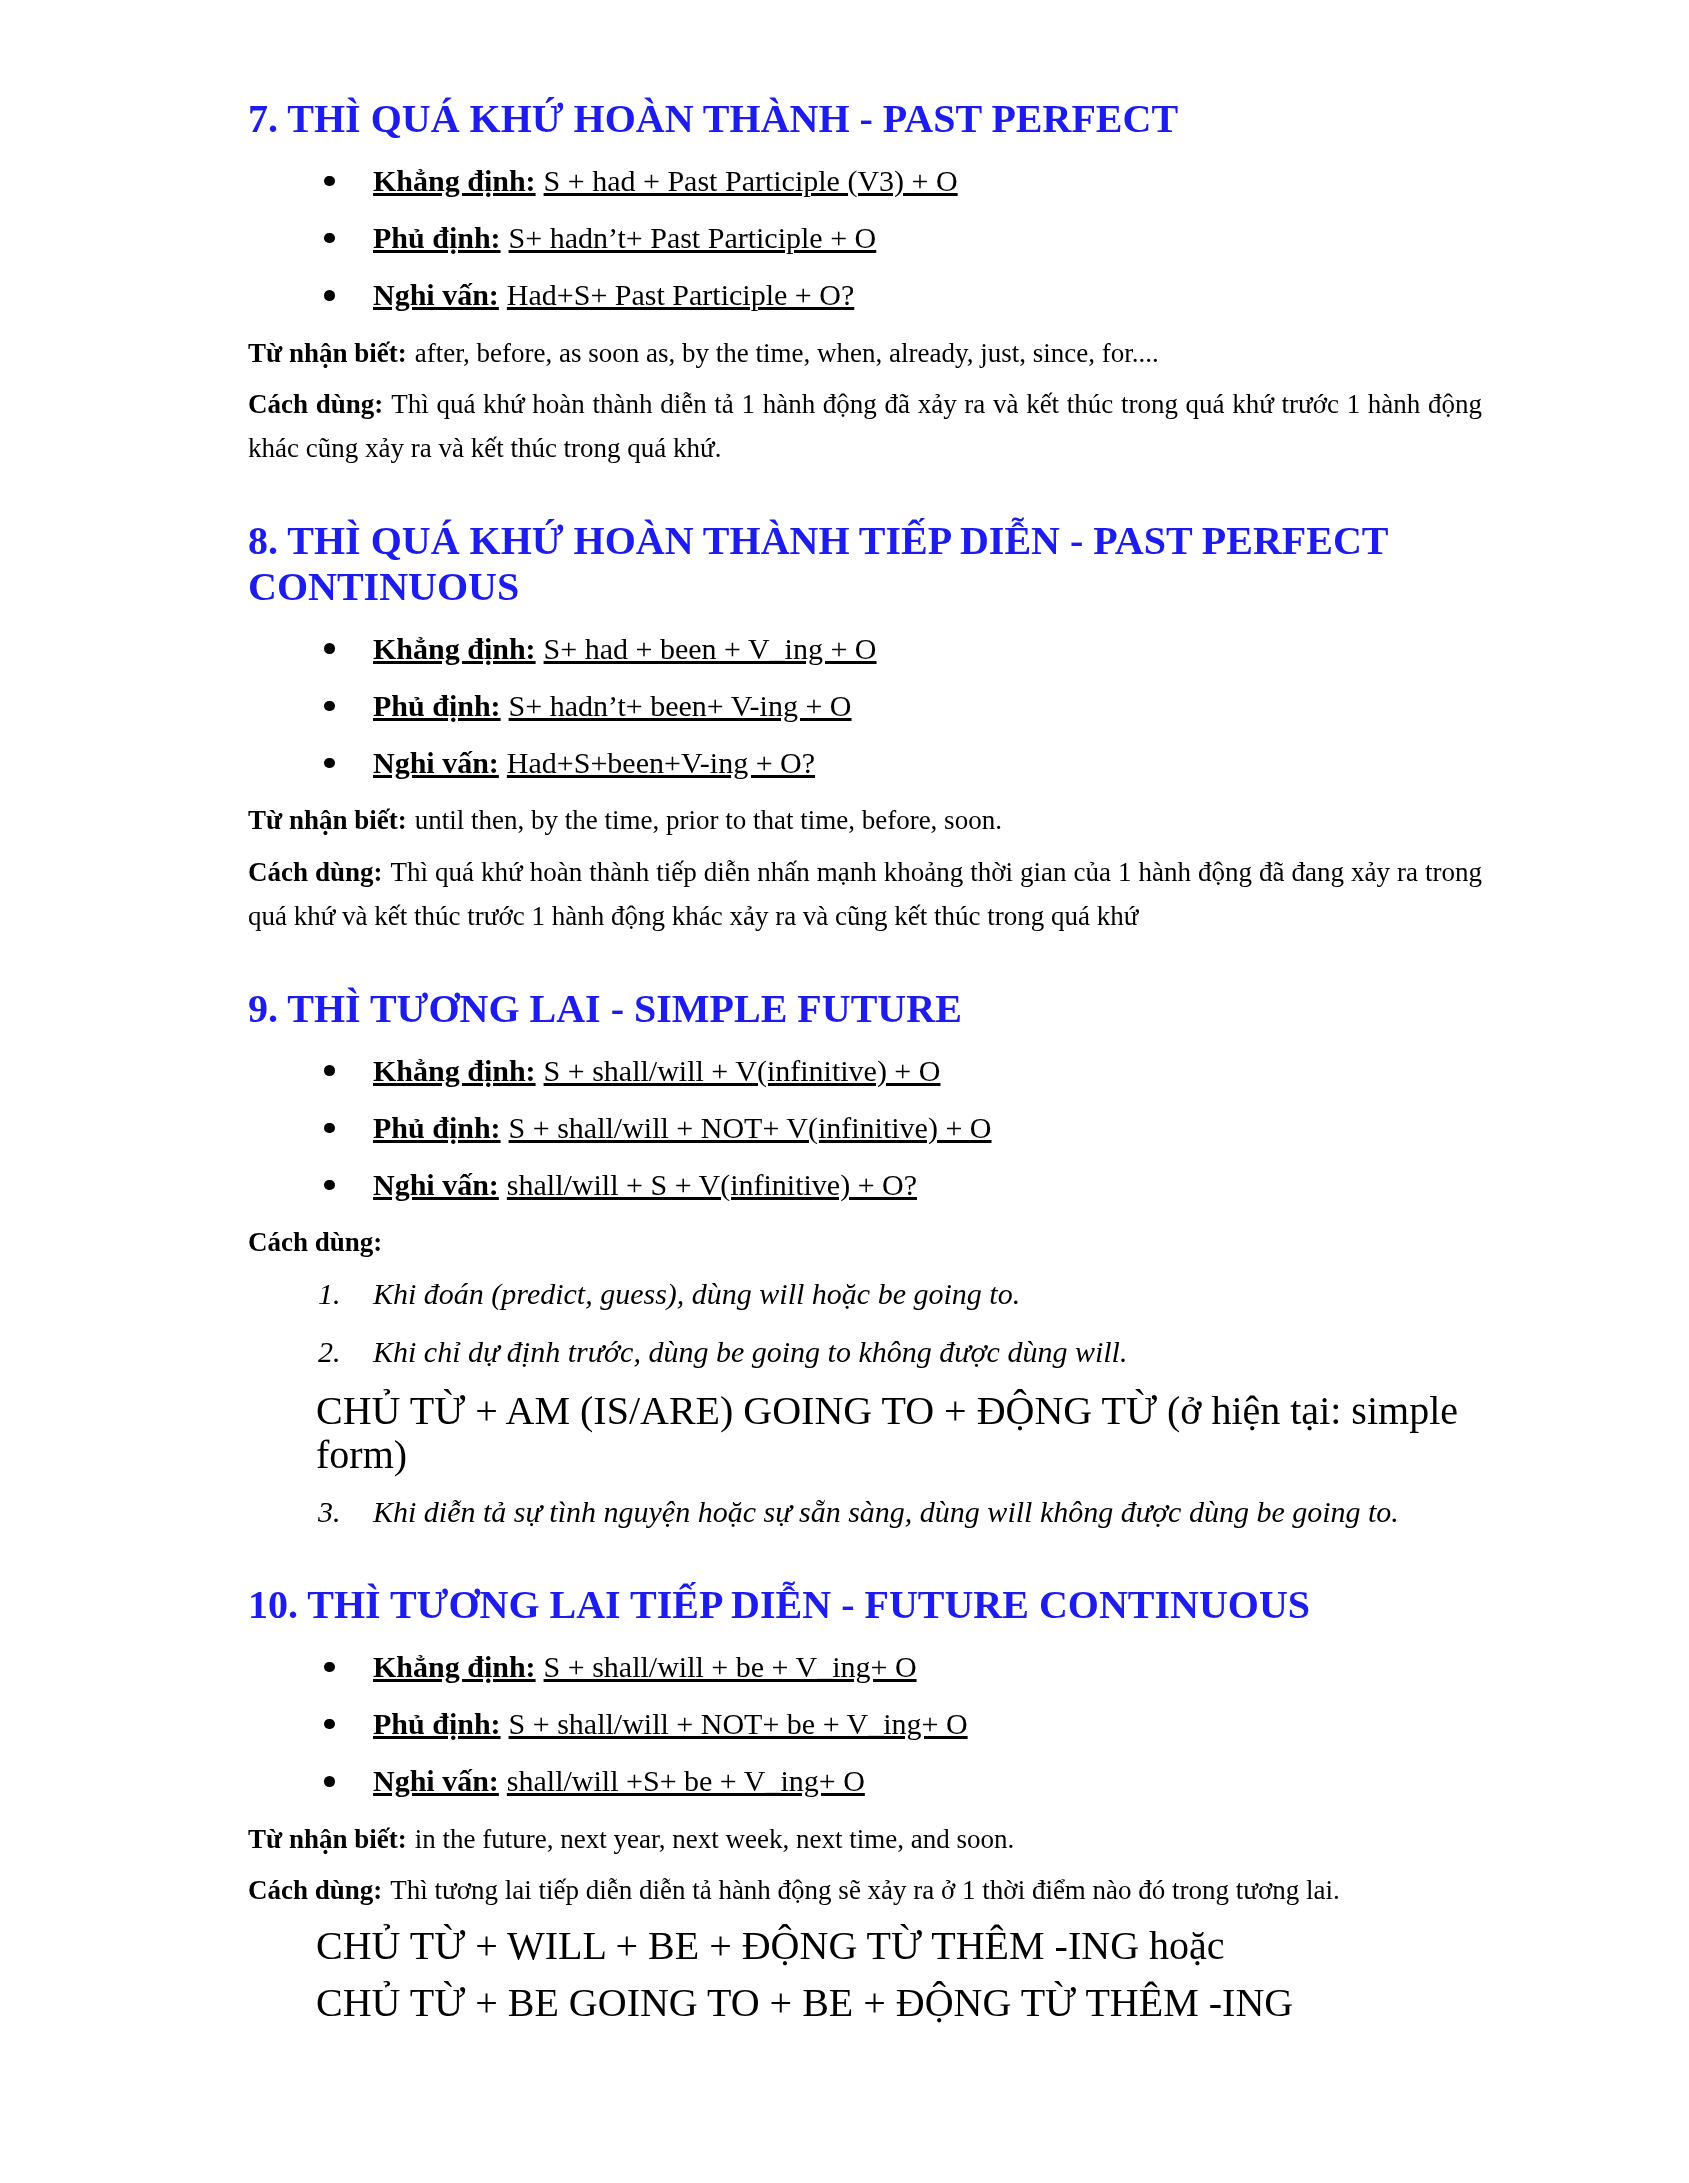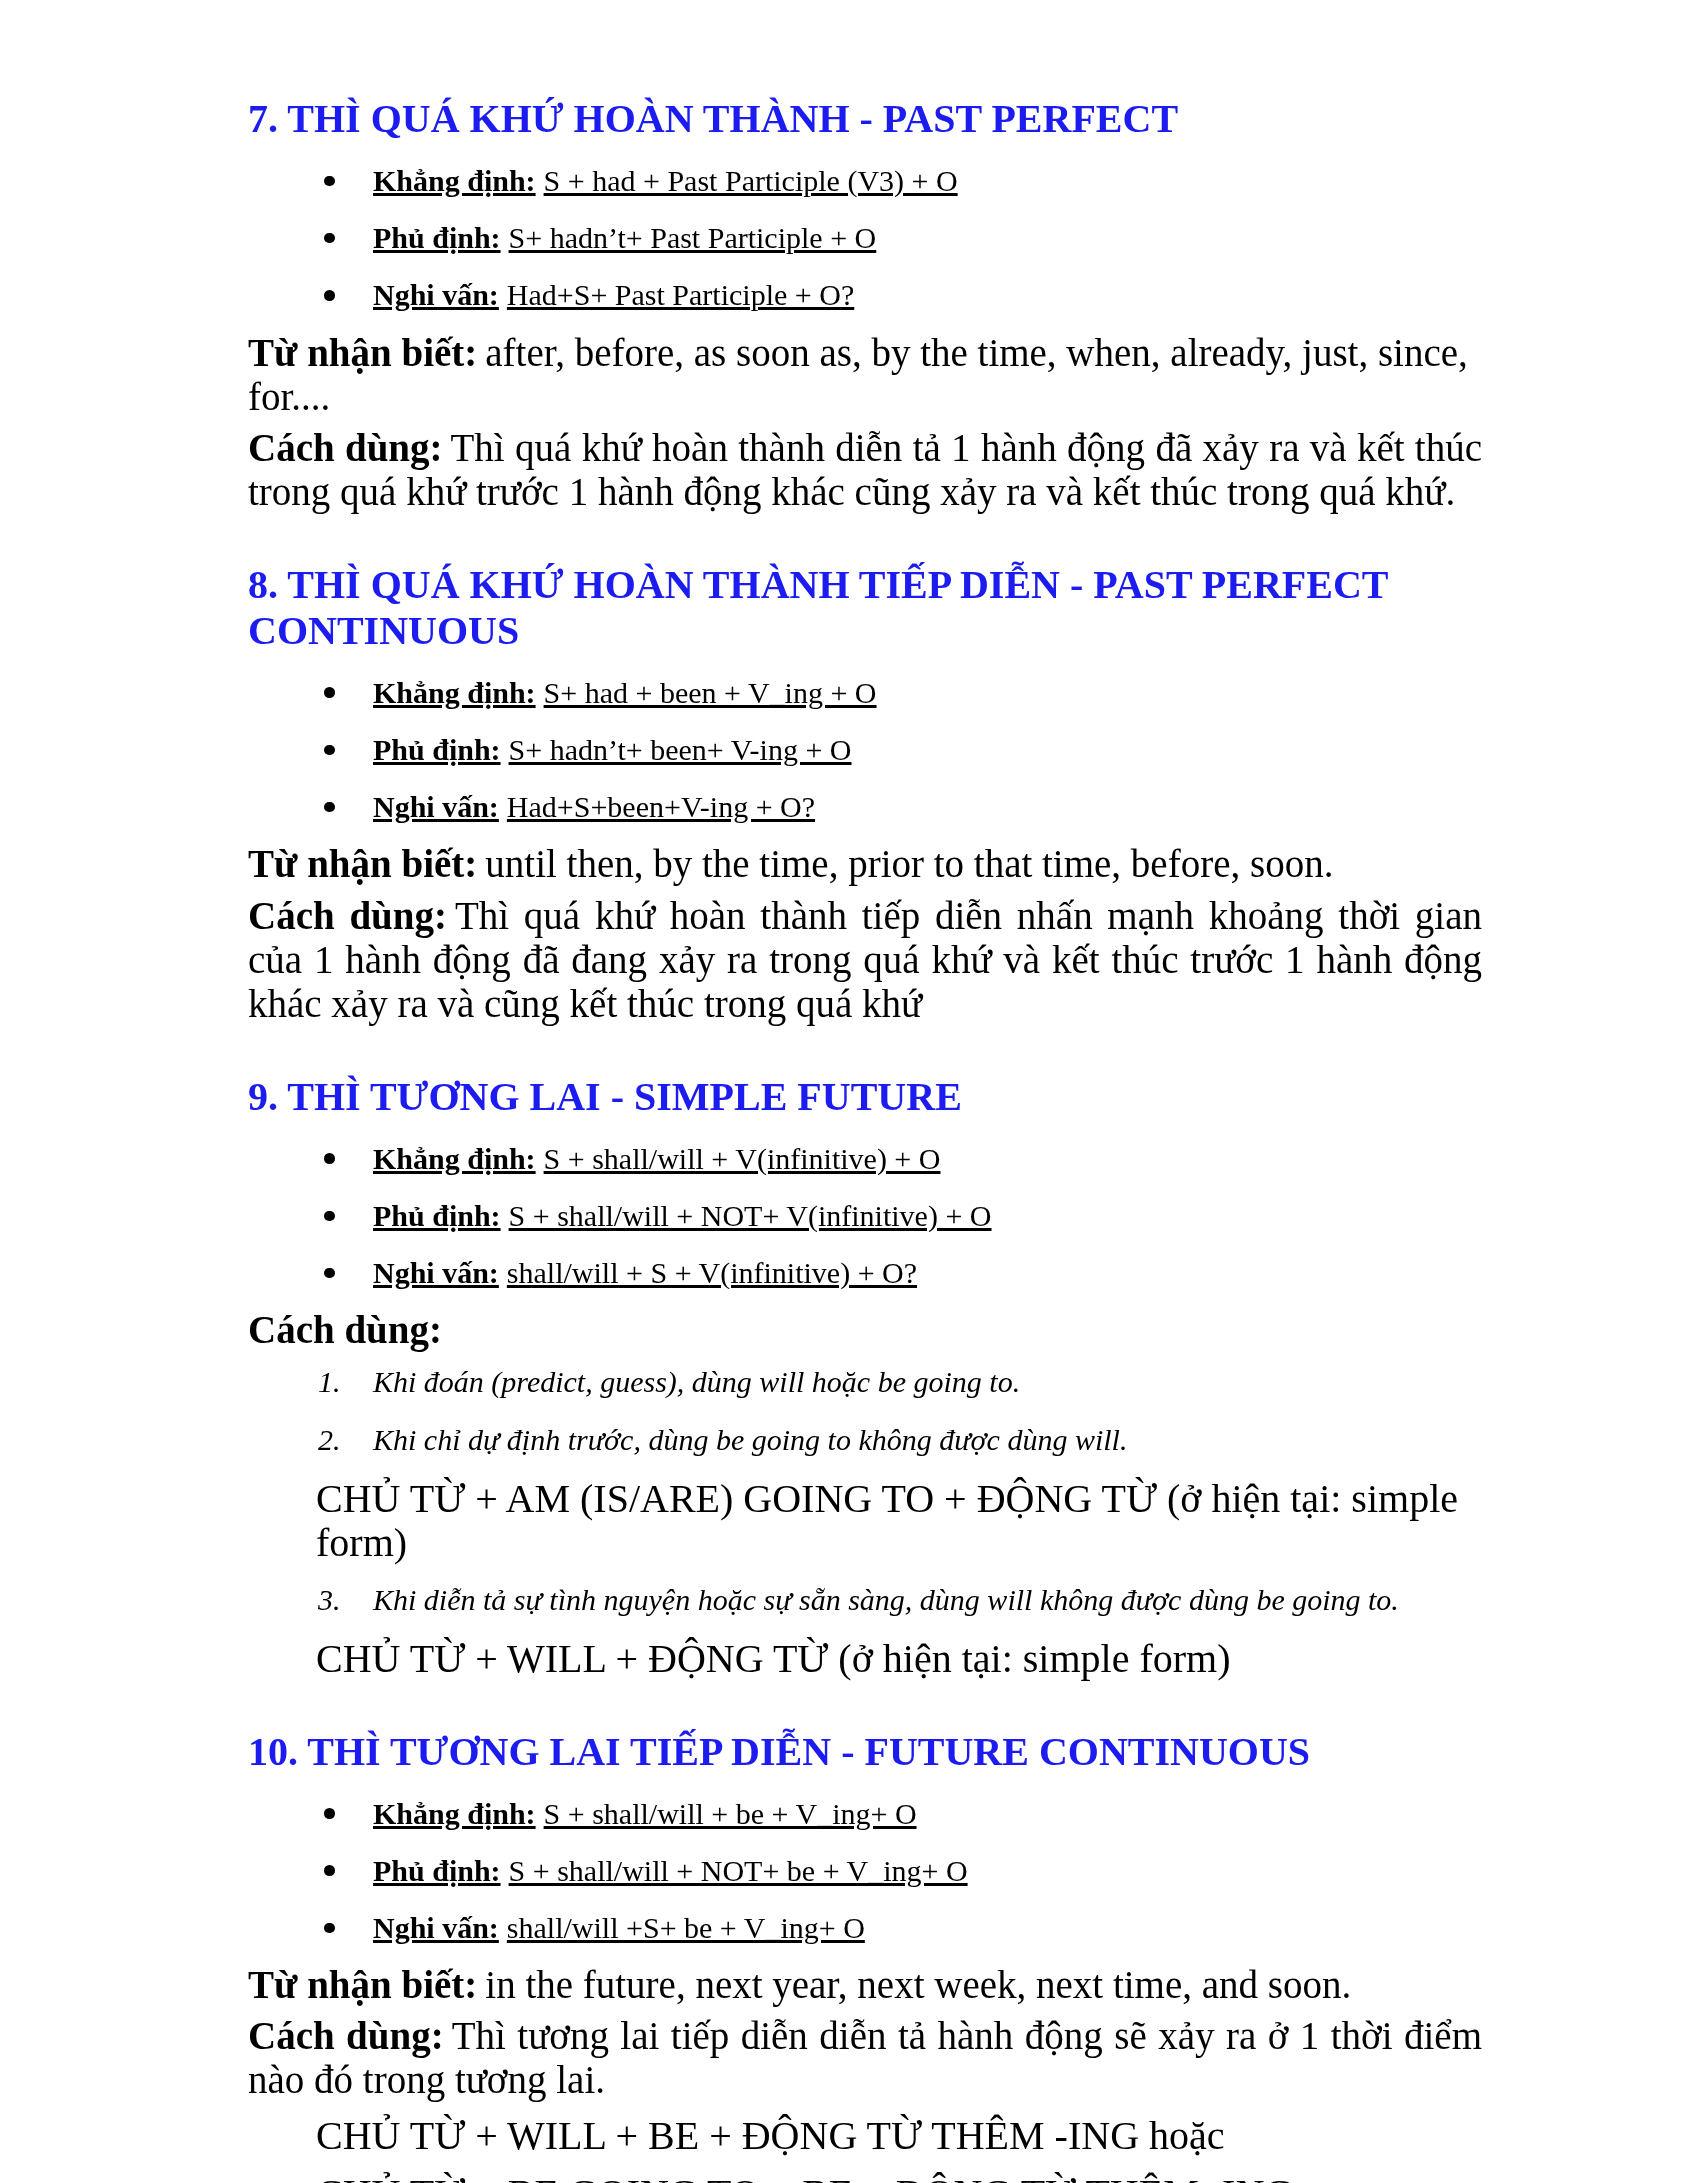--- a/index.html
+++ b/index.html
@@ -42,21 +42,21 @@
     position: absolute;
     left: 76px;
     top: 16.6px;
     width: 10.6px;
     height: 10.6px;
     border-radius: 50%;
     background: #000;
   }
   .blabel { font-weight: bold; margin-right: 8px; }
   .para {
-    font-size: 39px;
+    font-size: 27px;
     line-height: 44px;
     margin: 0 0 7.3px 0;
   }
   .usage { text-align: justify; }
   .rule {
     position: relative;
     font-size: 30px;
     line-height: 44px;
     font-style: italic;
     padding-left: 125px;
@@ -144,21 +144,20 @@
     <div class="rule">
       <span class="num">1.</span><span>Khi đoán (predict, guess), dùng will hoặc be going to.</span>
     </div>
     <div class="rule">
       <span class="num">2.</span><span>Khi chỉ dự định trước, dùng be going to không được dùng will.</span>
     </div>
     <p class="formula">CHỦ TỪ + AM (IS/ARE) GOING TO + ĐỘNG TỪ (ở hiện tại: simple form)</p>
     <div class="rule">
       <span class="num">3.</span><span>Khi diễn tả sự tình nguyện hoặc sự sẵn sàng, dùng will không được dùng be going to.</span>
     </div>
-    <p class="formula">CHỦ TỪ + WILL + ĐỘNG TỪ (ở hiện tại: simple form)</p>
   </section>
 
   <section>
     <h2>10. THÌ TƯƠNG LAI TIẾP DIỄN - FUTURE CONTINUOUS</h2>
     <ul class="bullets">
       <li>
         <span class="marker"></span>
         <span class="blabel">Khẳng định:</span><span>S + shall/will + be + V_ing+ O</span>
       </li>
       <li>

